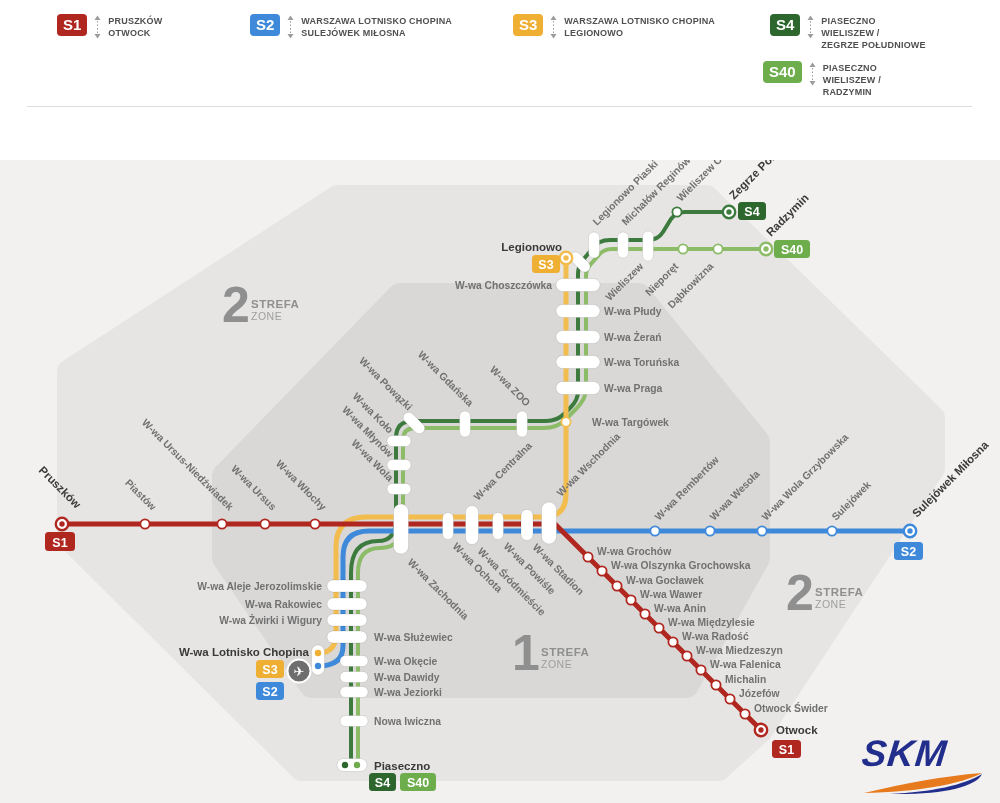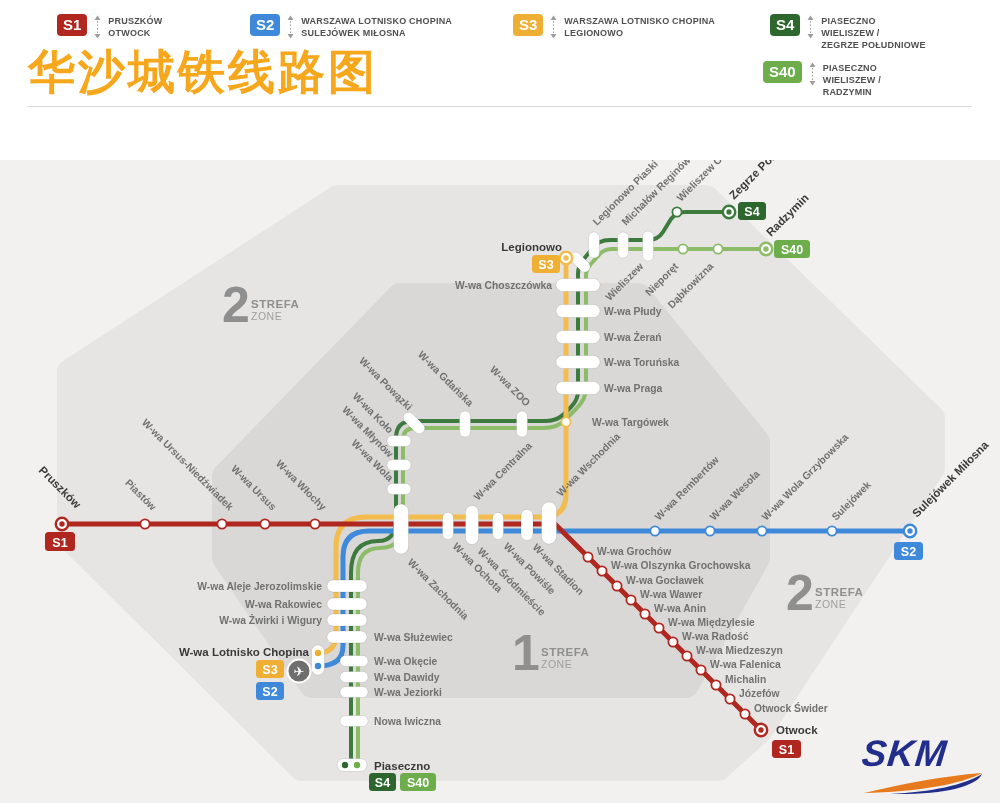--- a/index.html
+++ b/index.html
@@ -92,21 +92,20 @@
             <line x1="4.5" y1="7" x2="4.5" y2="19" stroke="#9b9b9b" stroke-width="1" stroke-dasharray="1.5,2"></line>
             <path d="M4.5 24.5 L7.5 20 H1.5 Z" fill="#9b9b9b"></path>
           </svg>
           <div class="lg-dest">
             <div>PIASECZNO</div>
             <div>WIELISZEW /</div>
             <div>RADZYMIN</div>
           </div>
         </div>
       </div>
-    <h1 class="title">华沙城铁线路图</h1>
     <div class="divider"></div>
   </header>
 
   <svg id="map-svg" width="1000" height="803" viewBox="0 0 1000 803" style="position:absolute;left:0;top:0;">
       <rect x="0" y="150" width="1000" height="653" fill="#f2f1f0"></rect>
       <path d="M338 198 L706 198 L932 418 L932 468 L760 730 L718 768 L302 768 L70 538 L70 372 Z" fill="#e6e5e4" stroke="#e6e5e4" stroke-width="26" stroke-linejoin="round"></path>
       <path d="M400 296 L638 296 L757 442 L757 558 L686 685 L312 685 L225 558 L225 476 Z" fill="#d9d8d7" stroke="#d9d8d7" stroke-width="26" stroke-linejoin="round"></path>
       <g>
         <text x="222" y="322" class="zone-num">2</text>
         <text x="251" y="308" class="zone-s">STREFA</text>

